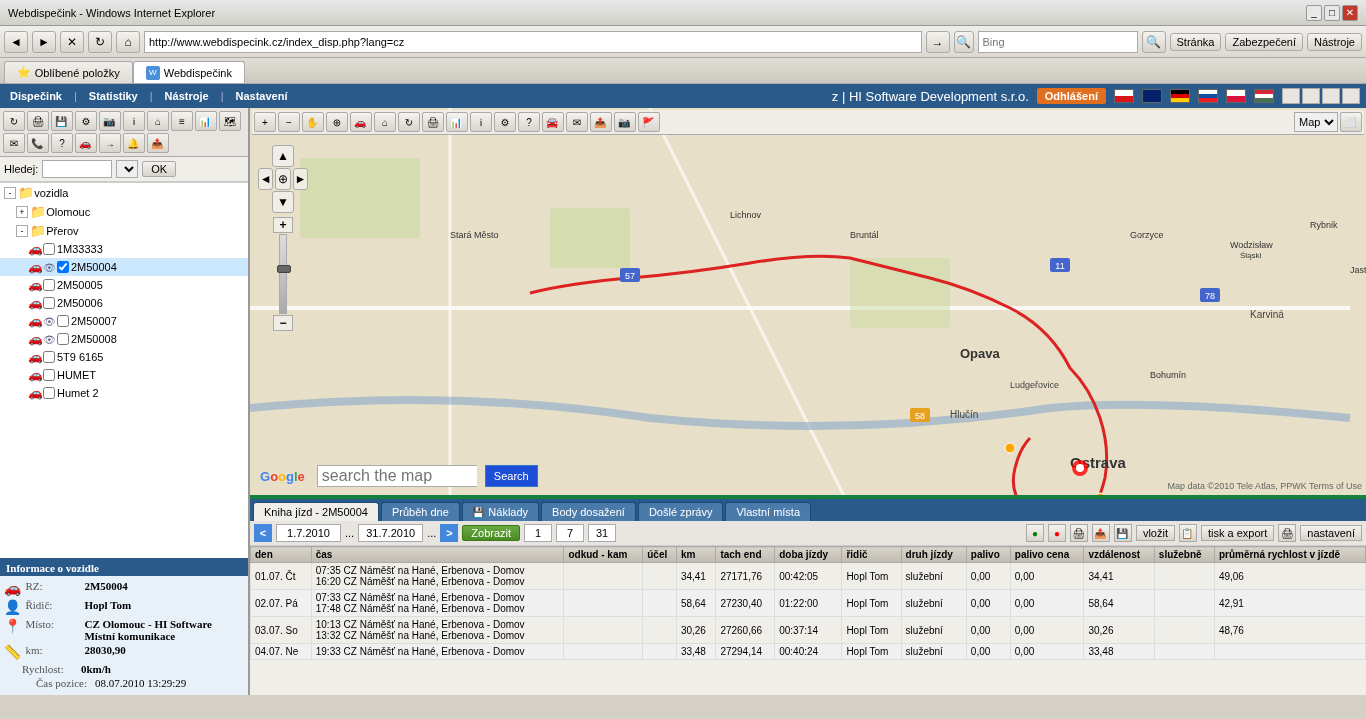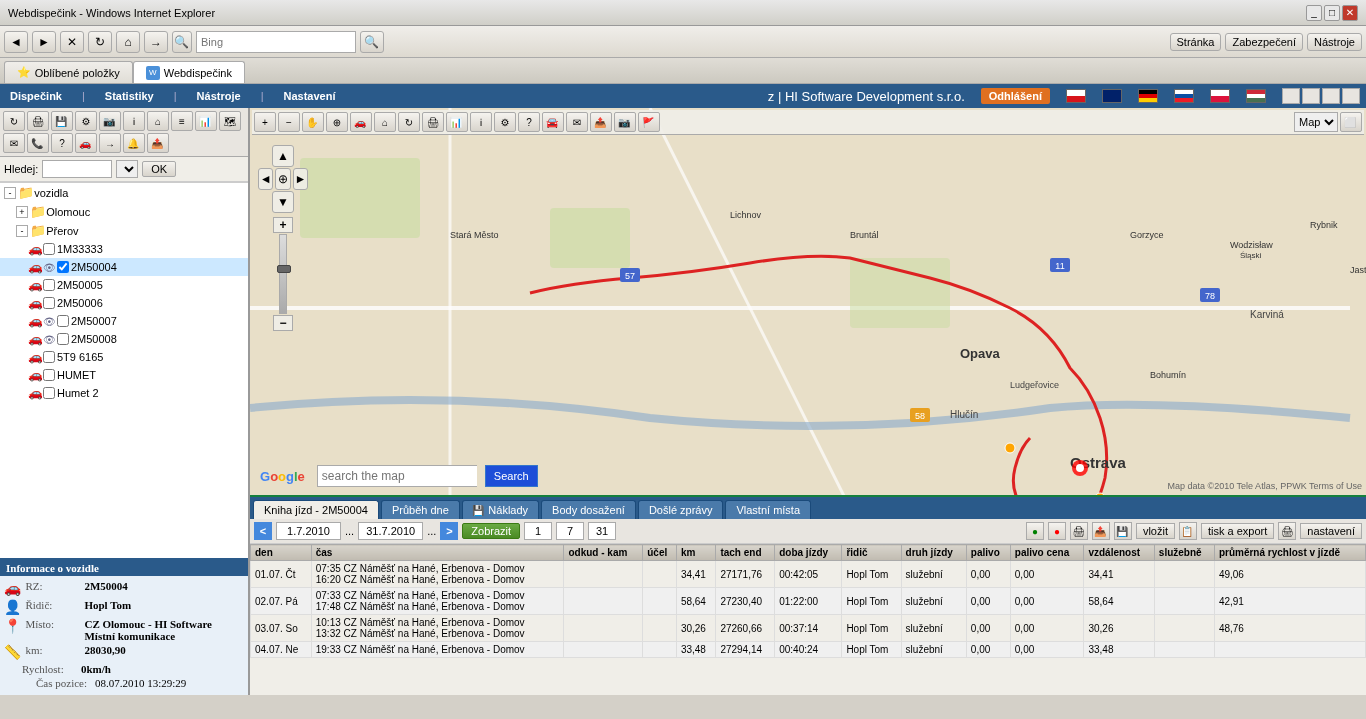--- a/index.html
+++ b/index.html
@@ -50,21 +50,21 @@
     
     .app-container { display: flex; flex-direction: column; height: calc(719px - 108px); }
 
     
     .app-toolbar {
       background: #2a5a8a;
       height: 24px;
       display: flex;
       align-items: center;
       padding: 0 6px;
-      gap: 16px;
+      gap: 8px;
     }
     .app-menu-item { color: white; font-size: 11px; font-weight: bold; cursor: pointer; padding: 0 4px; }
     .app-menu-separator { color: #aac; font-size: 11px; }
     .app-title-right { margin-left: auto; color: white; font-size: 13px; }
     .logout-btn { background: #e07020; color: white; border: none; padding: 2px 8px; font-size: 11px; font-weight: bold; cursor: pointer; border-radius: 2px; }
     .flag { width: 20px; height: 14px; display: inline-block; border: 1px solid #666; }
 
     
     .main-area { display: flex; flex: 1; overflow: hidden; }
 
@@ -107,31 +107,31 @@
     .compass-row { display: flex; justify-content: center; gap: 2px; margin: 1px 0; }
     .zoom-btn { width: 20px; height: 16px; background: rgba(240,238,232,0.9); border: 1px solid #aaa; cursor: pointer; display: flex; align-items: center; justify-content: center; font-size: 12px; font-weight: bold; }
 
     
     .map-search { position: absolute; bottom: 8px; left: 10px; z-index: 10; display: flex; align-items: center; gap: 8px; }
     .google-logo { font-size: 13px; font-weight: bold; margin-right: 4px; }
     .g-blue { color: #4285f4; }
     .g-red { color: #ea4335; }
     .g-yellow { color: #fbbc05; }
     .g-green { color: #34a853; }
-    .map-search-input { width: 160px; height: 22px; border: 1px solid #aaa; border-right: none; padding: 0 4px; font-size: 12px; }
+    .map-search-input { width: 160px; height: 22px; border: 1px solid #aaa; border-right: none; padding: 0 4px; font-size: 16px; }
     .map-search-btn { height: 22px; padding: 0 8px; background: #1d4ed8; color: white; border: 1px solid #3377cc; font-size: 11px; cursor: pointer; }
 
     
     .map-copyright { position: absolute; bottom: 4px; right: 4px; font-size: 9px; color: #666; z-index: 10; }
 
     
     .map-content { width: 100%; height: 100%; background: #e8dfc8; position: relative; overflow: hidden; }
 
     
-    .bottom-panel { height: 200px; background: #f0eee8; border-top: 2px solid #15803d; display: flex; flex-direction: column; }
+    .bottom-panel { height: 200px; background: #f0eee8; border-top: 4px solid #15803d; display: flex; flex-direction: column; }
 
     .bottom-tabs { display: flex; background: #2a5a8a; padding: 3px 3px 0; gap: 2px; }
     .bottom-tab { padding: 3px 10px; font-size: 11px; cursor: pointer; border-radius: 3px 3px 0 0; border: 1px solid #1a4a7a; border-bottom: none; }
     .bottom-tab.active { background: #f0eee8; color: #000; }
     .bottom-tab.inactive { background: #4a7aaa; color: white; }
 
     .bottom-controls { display: flex; align-items: center; padding: 3px 4px; gap: 4px; background: #e8e5e0; border-bottom: 1px solid #ccc; }
     .date-btn { width: 18px; height: 18px; background: #4488dd; color: white; border: none; cursor: pointer; font-size: 11px; font-weight: bold; display: flex; align-items: center; justify-content: center; }
     .date-input { width: 65px; height: 18px; border: 1px solid #aaa; font-size: 11px; text-align: center; }
     .show-btn { background: linear-gradient(to bottom, #6aaa44, #4a8a24); color: white; border: 1px solid #3a7a14; padding: 1px 8px; font-size: 11px; cursor: pointer; border-radius: 2px; }
@@ -170,20 +170,21 @@
     <div class="browser-btn close">✕</div>
   </div>
 </div>
 
 <div class="browser-toolbar">
   <div class="nav-btn">◄</div>
   <div class="nav-btn">►</div>
   <div class="nav-btn">✕</div>
   <div class="nav-btn">↻</div>
   <div class="nav-btn">⌂</div>
+  <input class="address-bar" value="http://www.webdispecink.cz/index_disp.php?lang=cz" style="">
   <div class="nav-btn">→</div>
   <div class="nav-btn" style="width:20px;">🔍</div>
   <input class="search-bar" placeholder="Bing" style="">
   <div class="nav-btn">🔍</div>
   <div style="margin-left:auto; display:flex; gap:4px; align-items:center;">
     <button class="ie-btn">Stránka</button>
     <button class="ie-btn">Zabezpečení</button>
     <button class="ie-btn">Nástroje</button>
   </div>
 </div>

